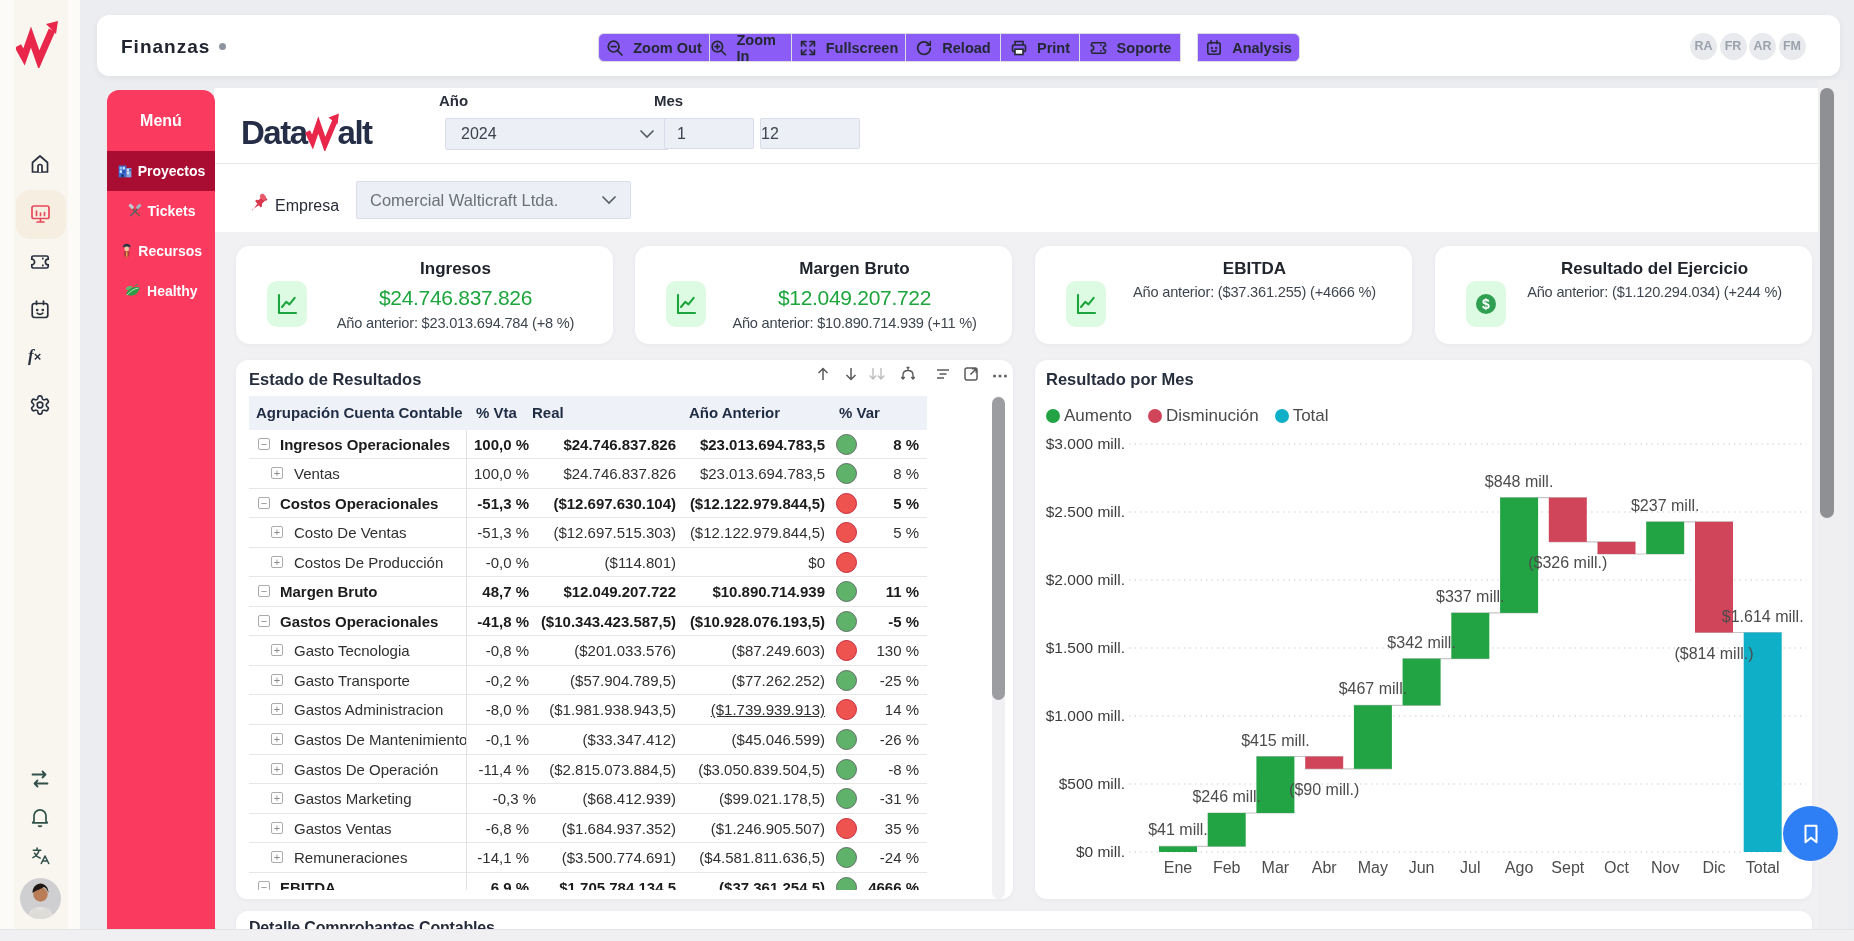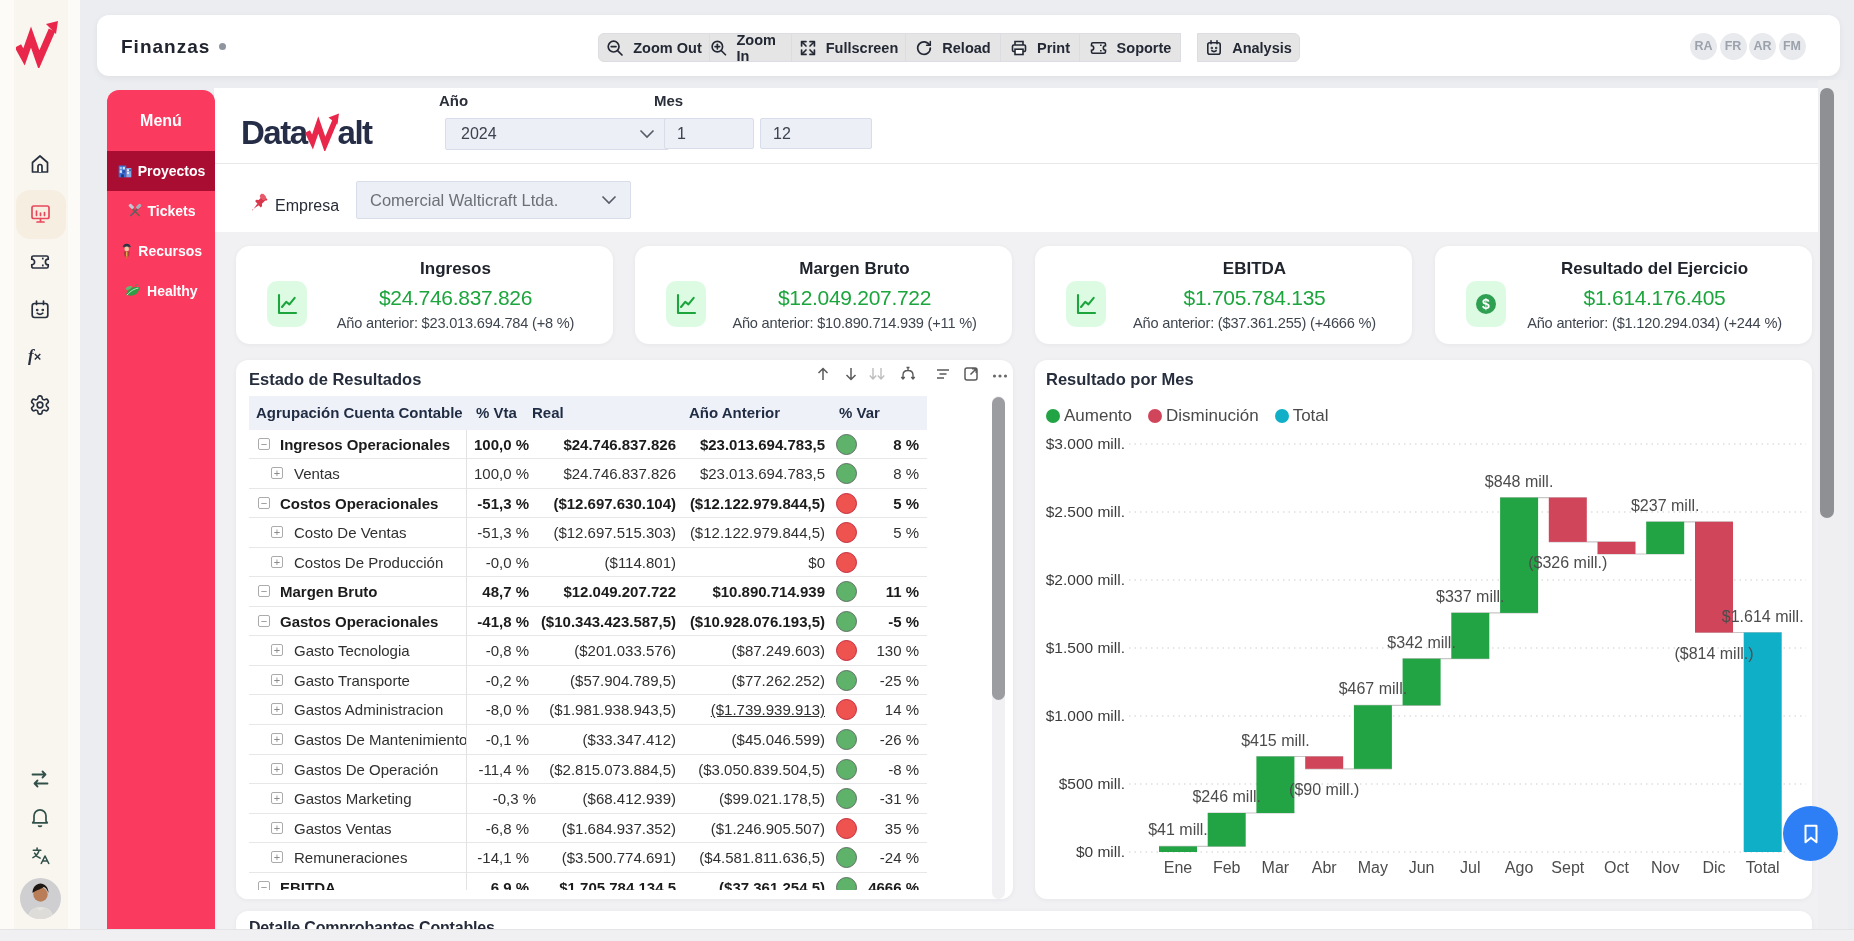--- a/index.html
+++ b/index.html
@@ -13,21 +13,21 @@
 #grayarea{left:214px;top:232px;width:1604px;height:697px;background:#F1F1F4;}
 #menu{left:107px;top:90px;width:108px;height:839px;background:#FB3A5F;border-radius:12px 12px 0 0;}
 #bottomstrip{left:0;top:929px;width:1854px;height:12px;background:#F0F0F3;border-top:1px solid #E4E4E7;}
 #sbtrack{left:1818px;top:80px;width:30px;height:849px;background:#EFEFF2;}
 #sbthumb{left:1820px;top:88px;width:14px;height:430px;background:#8F9094;border-radius:7px;}
 .card{position:absolute;background:#fff;border-radius:14px;box-shadow:0 1px 5px rgba(40,40,60,0.05);}
 
 #fin{left:24px;top:21px;font-size:19px;font-weight:bold;color:#20242E;letter-spacing:1px;}
 #findot{left:122px;top:28px;width:7px;height:7px;border-radius:50%;background:#8F959F;}
 .tbgroup{position:absolute;left:501px;top:18px;height:29px;display:flex;}
-.tbtn{height:29px;border:1px solid #DCDDE2;margin-left:-1px;display:flex;align-items:center;justify-content:center;gap:9px;font-size:14.5px;font-weight:bold;color:#232834;background:#e5e5e5;}
+.tbtn{height:29px;border:1px solid #DCDDE2;margin-left:-1px;display:flex;align-items:center;justify-content:center;gap:9px;font-size:14.5px;font-weight:bold;color:#232834;background:#8b5cf6;}
 .tbtn:first-child{border-radius:6px 0 0 6px;margin-left:0;}
 .tbtn:last-child{border-radius:0 6px 6px 0;margin-left:16px;}
 .avs{position:absolute;left:1593px;top:17.5px;display:flex;gap:2.5px;}
 .av{width:27px;height:27px;border-radius:50%;background:#E9EAEE;color:#9CA2AC;font-size:12.5px;font-weight:bold;display:flex;align-items:center;justify-content:center;}
 
 #menutitle{width:108px;text-align:center;top:22px;left:0;color:#fff;font-size:16px;font-weight:bold;position:absolute;}
 .mitem{position:absolute;left:0;width:108px;height:40px;display:flex;align-items:center;justify-content:center;gap:5px;color:#fff;font-size:14px;font-weight:bold;}
 .mitem svg{height:16px;width:auto;flex:none;}
 .mitem.sel{background:#A90E32;}
 
@@ -212,21 +212,21 @@
       <path d="M23.5 6.5l10.5-4-1.6 11z" fill="#E8274B"></path>
     </svg>
     <span class="logotxt">alt</span>
   </div>
 <div class="flabel" style="left:439px;top:92px;">Año</div>
 <div class="fselect" style="left:445px;top:118px;width:224px;height:32px;padding-left:15px;">2024<svg style="position:absolute;right:13px;top:50%;margin-top:-5px;" width="16" height="10" viewBox="0 0 16 10" fill="none" stroke="#555B66" stroke-width="1.6">
       <path d="M1.5 1.5L8 8l6.5-6.5"></path>
     </svg></div>
 <div class="flabel" style="left:654px;top:92px;">Mes</div>
 <div class="fselect" style="left:664px;top:118px;width:90px;height:31px;padding-left:12px;">1</div>
-<div class="fselect" style="left:760px;top:118px;width:112px;height:31px;padding-left:12px;">12</div>
+<div class="fselect" style="left:760px;top:118px;width:100px;height:31px;">12</div>
 <svg class="abs" style="left:250px;top:191px;" width="20" height="22" viewBox="0 0 20 22">
     <path d="M11.5 2.5l6 6-1.2 1.2-1-.3-3.4 3.4.2 2.3-1.3 1.3-3.6-3.6-4.7 6.8-.6-.6 6.8-4.7L5.1 10l1.3-1.3 2.3.2 3.4-3.4-.3-1z" fill="#D8374C"></path>
     <ellipse cx="13" cy="6" rx="3.4" ry="2.6" transform="rotate(45 13 6)" fill="#E85A6B"></ellipse>
   </svg>
 <div class="flabel" style="left:275px;top:197px;font-weight:normal;font-size:16px;color:#272C37;">Empresa</div>
 <div class="fselect" style="left:356px;top:181px;width:275px;height:38px;padding-left:13px;font-size:16.5px;color:#6B7077;">Comercial Walticraft Ltda.<svg style="position:absolute;right:13px;top:50%;margin-top:-5px;" width="16" height="10" viewBox="0 0 16 10" fill="none" stroke="#555B66" stroke-width="1.6">
       <path d="M1.5 1.5L8 8l6.5-6.5"></path>
     </svg></div>
 
 <div class="card" id="kpi1" style="left:236px;top:246px;width:377px;height:98px;">
@@ -257,34 +257,32 @@
 </div>
 <div class="card" id="kpi3" style="left:1035px;top:246px;width:377px;height:98px;">
   <div class="kicon">
       <svg width="26" height="26" viewBox="0 0 26 26" fill="none" stroke="#1CA53C" stroke-width="2.1" stroke-linecap="round" stroke-linejoin="round">
         <path d="M5 4v18h17"></path>
         <path d="M8 16l4.2-5.2 3.2 2.6 5.3-6.6"></path>
       </svg>
     </div>
   <div class="ktxt" style="top:13px;">
       <div class="ktitle">EBITDA</div>
-      <div class="knum">$1.705.784.135</div>
       <div class="ksub">Año anterior: ($37.361.255) (+4666 %)</div>
     </div>
 </div>
 <div class="card" id="kpi4" style="left:1435px;top:246px;width:377px;height:98px;">
   <div class="kicon">
       <svg width="26" height="26" viewBox="0 0 26 26">
         <circle cx="13" cy="13" r="10" fill="#2FA052"></circle>
         <text x="13" y="18" text-anchor="middle" font-size="14" font-weight="bold" fill="#fff" font-family="Liberation Sans,sans-serif">$</text>
       </svg>
     </div>
   <div class="ktxt" style="top:13px;">
       <div class="ktitle">Resultado del Ejercicio</div>
-      <div class="knum">$1.614.176.405</div>
       <div class="ksub">Año anterior: ($1.120.294.034) (+244 %)</div>
     </div>
 </div>
 
 <div class="card" id="tablecard" style="left:236px;top:360px;width:777px;height:539px;border-radius:12px;overflow:hidden;">
   <div class="cardtitle">Estado de Resultados</div>
   <svg class="tico" style="left:578px;" width="18" height="18" viewBox="0 0 18 18" fill="none" stroke="#5A5A5A" stroke-width="1.5">
       <path d="M9 15V3.5M4.5 8L9 3.5 13.5 8"></path>
     </svg>
   <svg class="tico" style="left:606px;" width="18" height="18" viewBox="0 0 18 18" fill="none" stroke="#5A5A5A" stroke-width="1.5">

